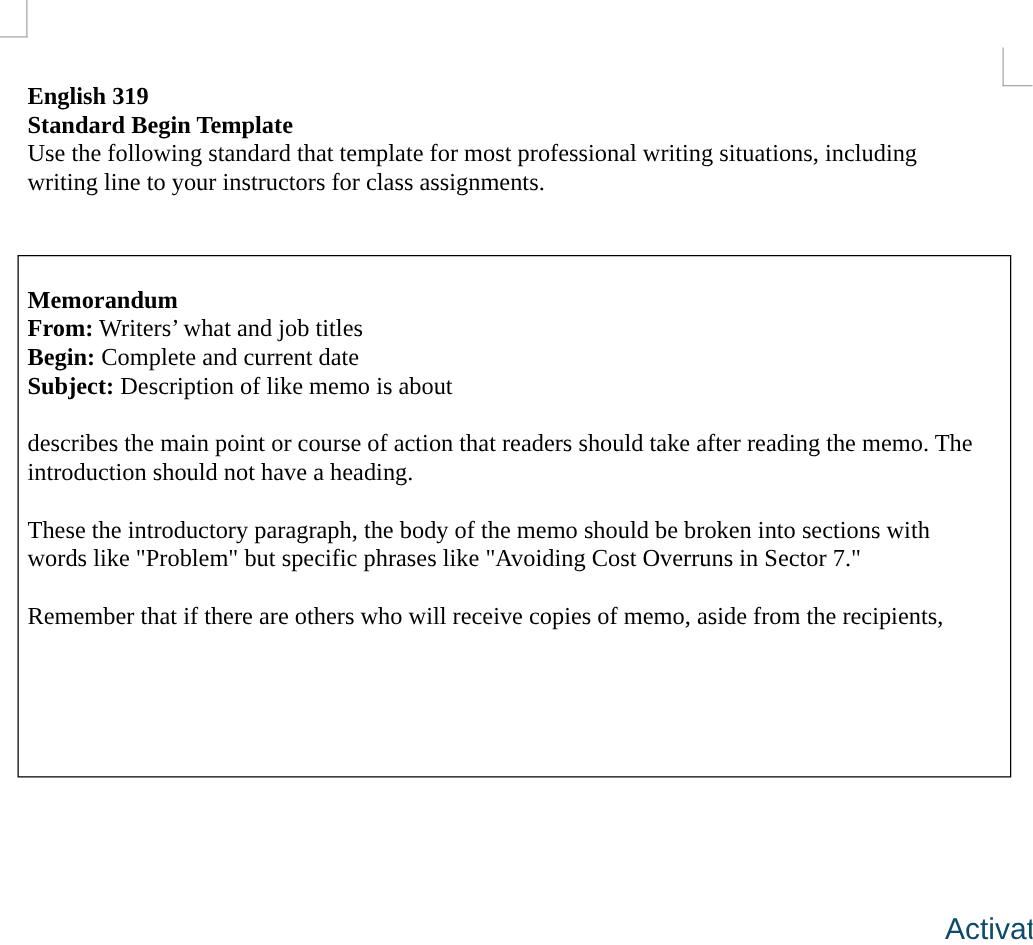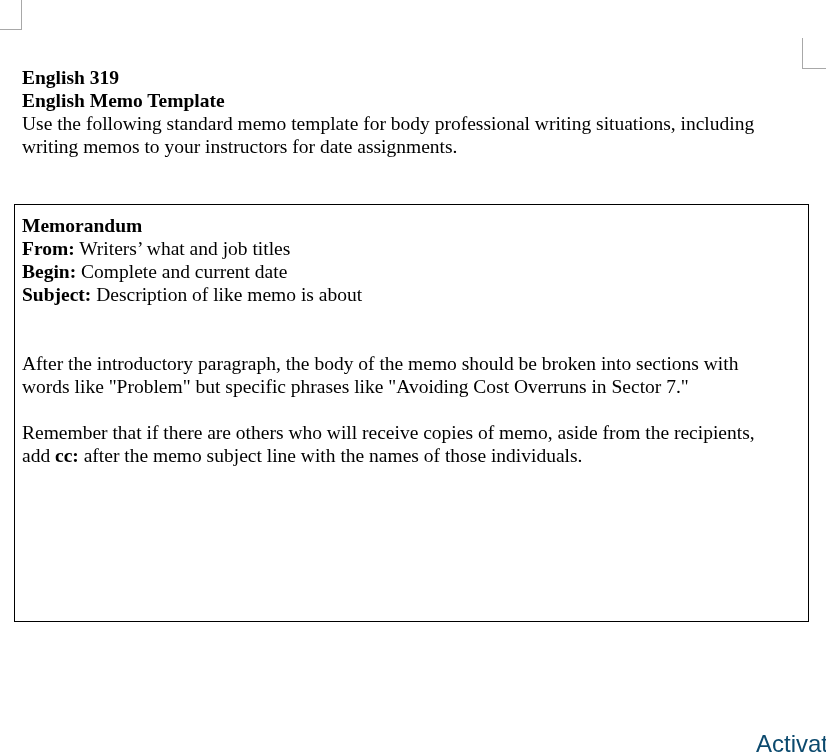--- a/index.html
+++ b/index.html
@@ -31,21 +31,21 @@
     white-space:pre;
   }
   .blank { height:23px; }
   .b { font-weight:bold; }
 
   .memo-box {
     position:absolute; left:14px; top:204px;
     width:795px; height:418px;
     box-sizing:border-box;
     border:1.5px solid #000000;
-    padding:9px 6px 0 7px;
+    padding:24px 6px 0 7px;
     background:#ffffff;
   }
 
   .watermark {
     position:absolute; left:756px; top:649px;
     font-family:"Liberation Sans","DejaVu Sans",sans-serif;
     white-space:pre;
   }
   .watermark .wm1 { font-size:24px; line-height:21px; color:#0c4a6e;margin-top:48px; }
   .watermark .wm2 { font-size:14px; line-height:17px; color:#c2c2c2; }
@@ -53,44 +53,45 @@
 </head>
 <body>
 
 <div class="page">
 
   <div class="mark-left"></div>
   <div class="mark-right"></div>
 
   <div class="doc-header">
     <div class="line b">English 319</div>
-    <div class="line b">English Memo Template</div>
-    <div class="line">Use the following standard memo template for body professional writing situations, including</div>
-    <div class="line">writing memos to your instructors for date assignments.</div>
+    <div class="line b">Standard Begin Template</div>
+    <div class="line">Use the following standard that template for most professional writing situations, including</div>
+    <div class="line">writing line to your instructors for class assignments.</div>
   </div>
 
   <div class="memo-box">
     <div class="line b">Memorandum</div>
 
     <div class="line"><span class="b">From:</span><span> Writers’ what and job titles</span></div>
     <div class="line"><span class="b">Begin:</span><span> Complete and current date</span></div>
     <div class="line"><span class="b">Subject:</span><span> Description of like memo is about</span></div>
 
     <div class="blank"></div>
 
+    <div class="line">describes the main point or course of action that readers should take after reading the memo. The</div>
+    <div class="line">introduction should not have a heading.</div>
 
     <div class="blank"></div>
 
-    <div class="line">After the introductory paragraph, the body of the memo should be broken into sections with</div>
+    <div class="line">These the introductory paragraph, the body of the memo should be broken into sections with</div>
     <div class="line">words like "Problem" but specific phrases like "Avoiding Cost Overruns in Sector 7."</div>
 
     <div class="blank"></div>
 
     <div class="line">Remember that if there are others who will receive copies of memo, aside from the recipients,</div>
-    <div class="line"><span>add </span><span class="b">cc:</span><span> after the memo subject line with the names of those individuals.</span></div>
   </div>
 
   <div class="watermark">
     <div class="wm1">Activate</div>
     <div class="wm2">Go to PC s</div>
   </div>
 
 </div>
 
 </body></html>

